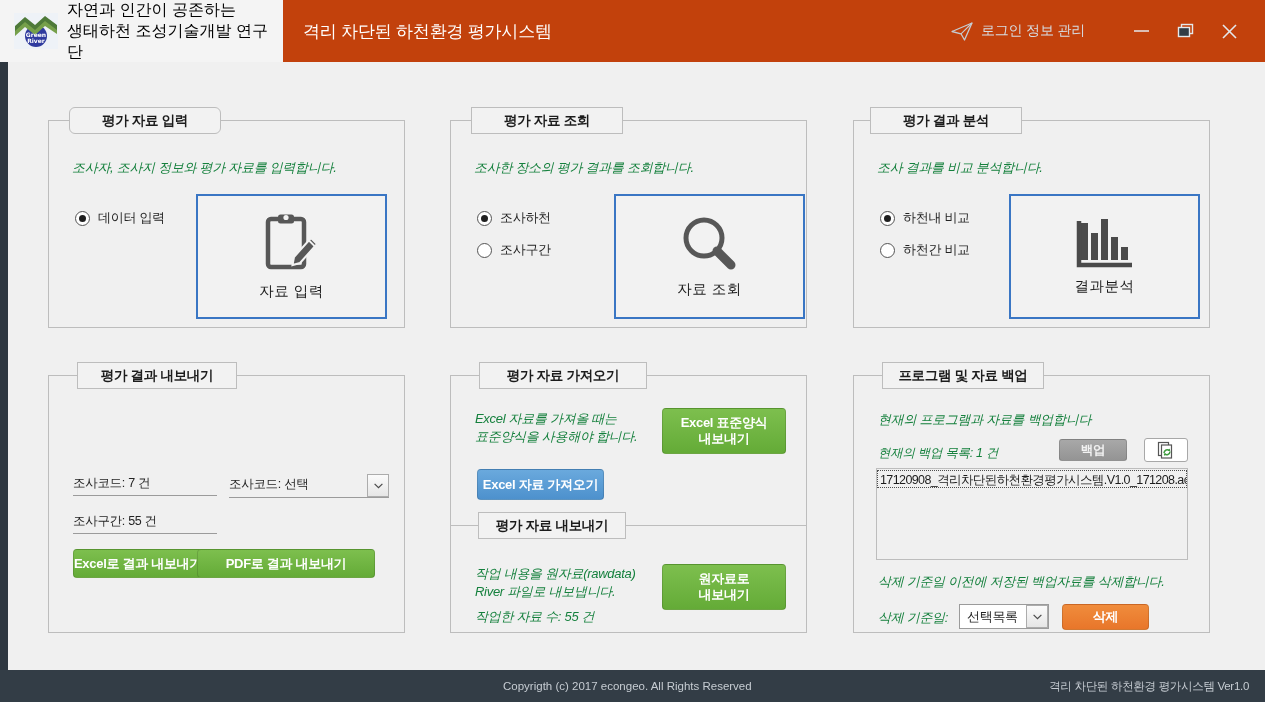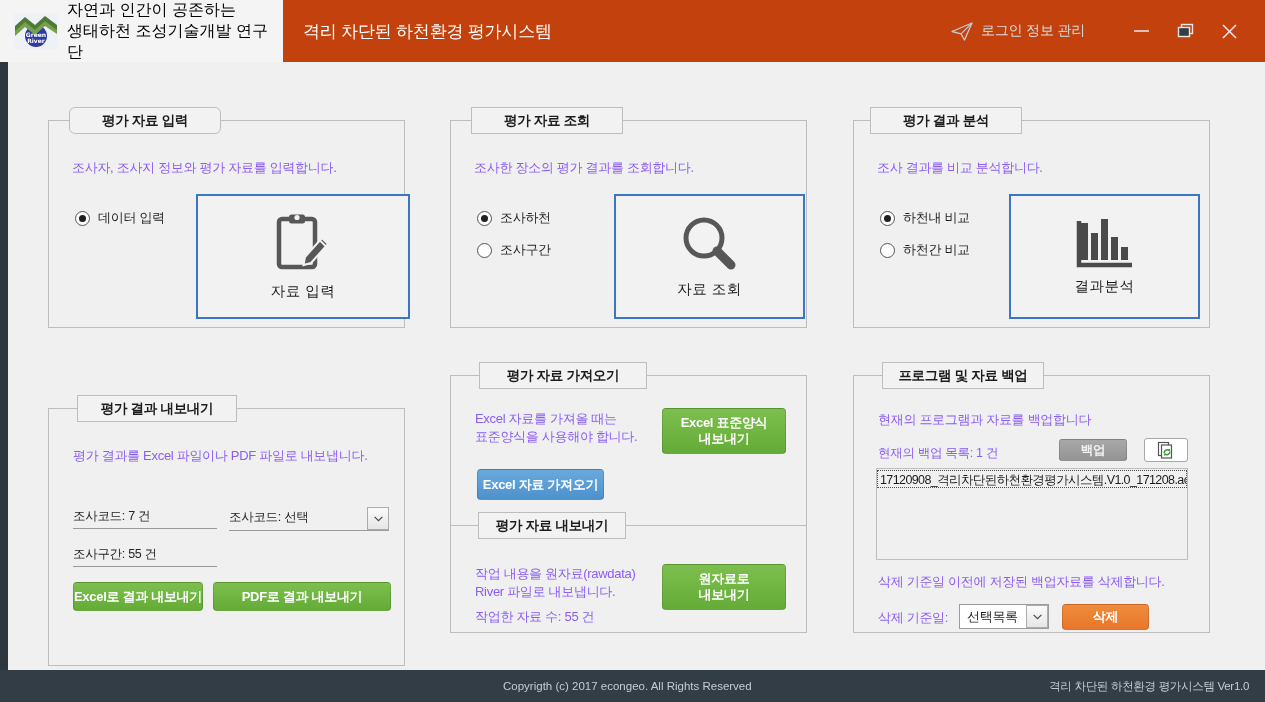--- a/index.html
+++ b/index.html
@@ -107,24 +107,25 @@
     justify-content: center;
     font-size: 13.5px;
     font-weight: bold;
     color: #1c1c1c;
     letter-spacing: -0.3px;
     white-space: nowrap;
   }
   .panel-desc {
     position: absolute;
     font-size: 13px;
-    color: #8b5cf6;
+    color: #15803d;
     letter-spacing: -0.3px;
     line-height: 18px;
     white-space: pre-line;
+    font-style: italic;
   }
 
   
   .radio-row {
     position: absolute;
     display: flex;
     align-items: center;
     white-space: nowrap;
   }
   .radio-dot {
@@ -375,21 +376,21 @@
 
     <div class="panel" style="left:40px; top:58px; width:357px; height:208px;">
       <div class="panel-legend" style="left:20px; width:152px;border-radius:6px;">평가 자료 입력</div>
       <div class="panel-desc" style="left:23px; top:38px;">조사자, 조사지 정보와 평가 자료를 입력합니다.</div>
 
       <div class="radio-row" style="left:26px; top:88px;">
         <span class="radio-dot checked"></span>
         <span class="radio-label">데이터 입력</span>
       </div>
 
-      <div class="bigbtn" style="left:147px; top:73px; width:214px; height:125px;">
+      <div class="bigbtn" style="left:147px; top:73px; width:191px; height:125px;">
         <svg class="glyph" width="62" height="66" viewBox="0 0 62 66">
           <rect x="7" y="7" width="36" height="48" rx="3" fill="none" stroke="#575757" stroke-width="4.5"></rect>
           <rect x="17" y="2.5" width="16" height="9" rx="2.5" fill="#575757"></rect>
           <circle cx="25" cy="5.5" r="2.6" fill="#f2f2f2"></circle>
           <path d="M33 45 L50 26 L56 32 L39 51 L31.5 53 Z" fill="#575757" stroke="#f2f2f2" stroke-width="2"></path>
           <path d="M48 28.5 L54 34.5" stroke="#f2f2f2" stroke-width="1.8"></path>
         </svg>
         <span class="caption">자료 입력</span>
       </div>
     </div>
@@ -435,38 +436,37 @@
           <rect x="15" y="16" width="7" height="27" fill="#4a4a4a"></rect>
           <rect x="25" y="2" width="7" height="41" fill="#4a4a4a"></rect>
           <rect x="35" y="20" width="7" height="23" fill="#4a4a4a"></rect>
           <rect x="45" y="30" width="7" height="13" fill="#4a4a4a"></rect>
           <path d="M3 4 L3 48 L56 48" fill="none" stroke="#4a4a4a" stroke-width="4.5"></path>
         </svg>
         <span class="caption">결과분석</span>
       </div>
     </div>
 
-    <div class="panel" style="left:40px; top:313px; width:357px; height:258px;margin-top:33px;">
+    <div class="panel" style="left:40px; top:313px; width:357px; height:258px;">
       <div class="panel-legend" style="left:28px; width:160px;">평가 결과 내보내기</div>
-      <div class="panel-desc" style="left:24px; top:38px;">평가 결과를 Excel 파일이나 PDF 파일로 내보냅니다.</div>
 
       <div class="underline-field" style="left:24px; top:98px; width:144px; height:22px;">조사코드:  7 건</div>
       <div class="underline-field" style="left:24px; top:136px; width:144px; height:22px;">조사구간:  55 건</div>
 
       <div class="combo" style="left:180px; top:98px; width:160px; height:24px;">
         <span class="combo-text">조사코드:  선택</span>
         <span class="combo-arrow">
           <svg width="9" height="6" viewBox="0 0 9 6">
               <path d="M0.6 0.8 L4.5 4.7 L8.4 0.8" fill="none" stroke="#4a4a4a" stroke-width="1.2"></path>
             </svg>
         </span>
       </div>
 
       <div class="btn btn-green" style="left:24px; top:173px; width:130px; height:29px;">Excel로 결과 내보내기</div>
-      <div class="btn btn-green" style="left:164px; top:173px; width:178px; height:29px;">PDF로 결과 내보내기</div>
+      <div class="btn btn-green" style="left:148px; top:173px; width:178px; height:29px;">PDF로 결과 내보내기</div>
     </div>
 
     <div class="panel" style="left:442px; top:313px; width:357px; height:258px;">
       <div class="panel-legend" style="left:28px; width:168px;">평가 자료 가져오기</div>
       <div class="panel-desc" style="left:24px; top:34px;">Excel 자료를 가져올 때는
 표준양식을 사용해야 합니다.</div>
 
       <div class="btn btn-green" style="left:211px; top:32px; width:124px; height:46px;">Excel 표준양식
 내보내기</div>
       <div class="btn btn-blue" style="left:26px; top:93px; width:127px; height:31px;">Excel 자료 가져오기</div>

